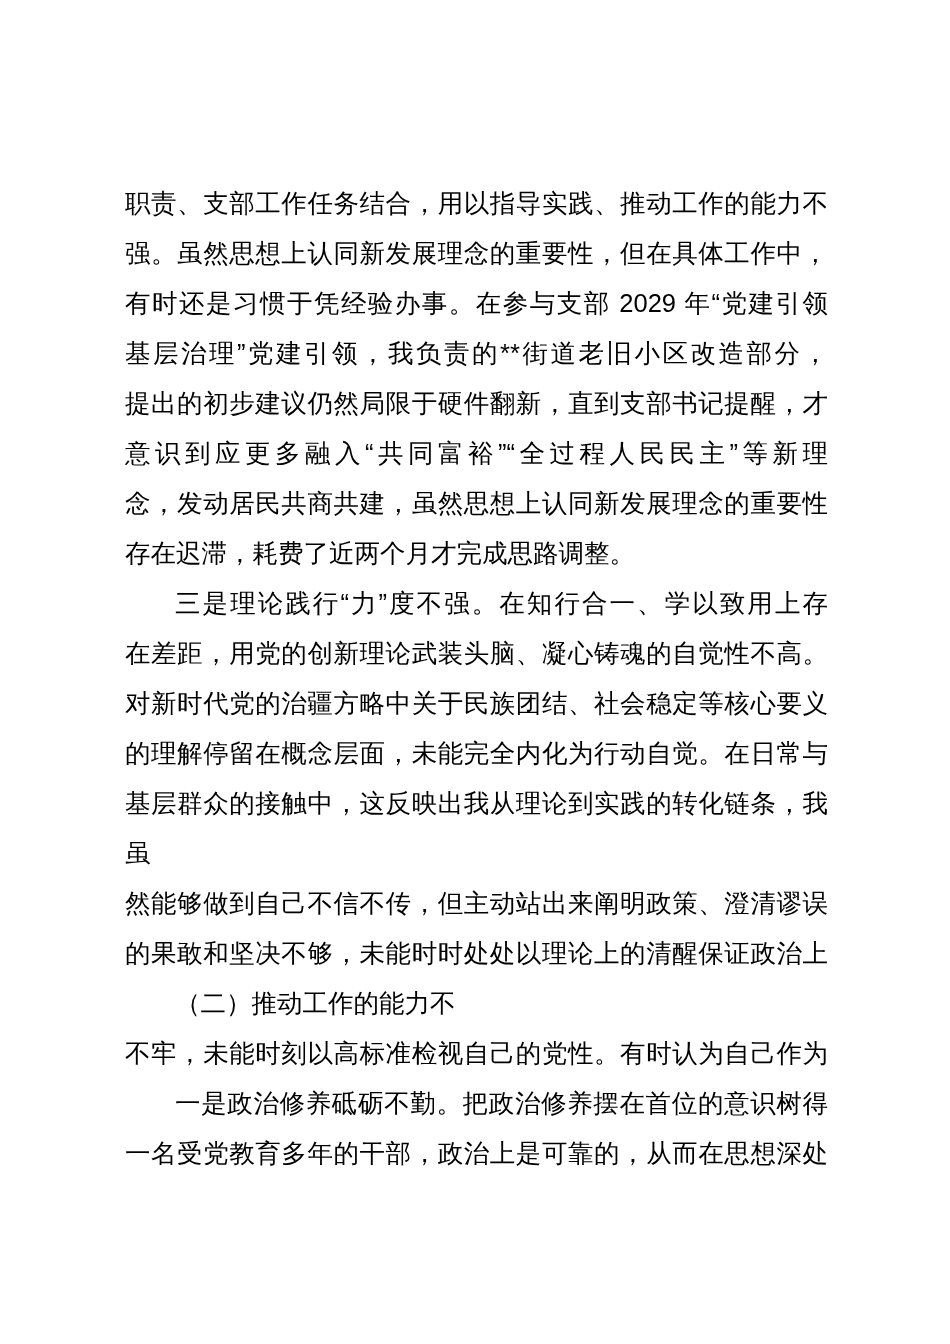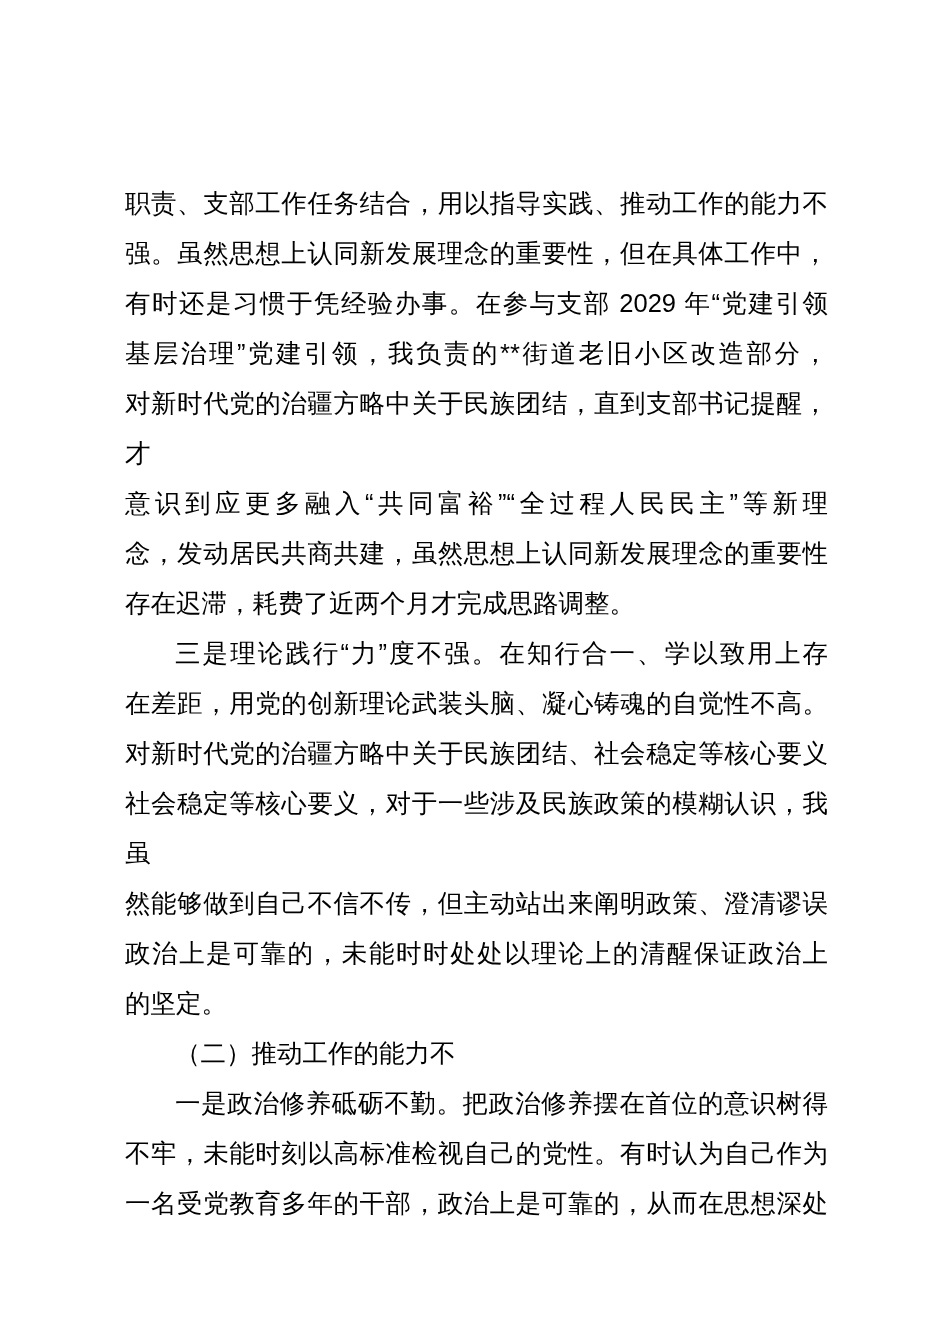--- a/index.html
+++ b/index.html
@@ -40,29 +40,29 @@
 </style>
 </head>
 <body>
 
 <div class="page" style="background: rgb(255, 255, 255);">
   <div class="text-block" id="textBlock" style="color: rgb(0, 0, 0);">
       <div class="line">职责、支部工作任务结合，用以指导实践、推动工作的能力不</div>
       <div class="line">强。虽然思想上认同新发展理念的重要性，但在具体工作中，</div>
       <div class="line">有时还是习惯于凭经验办事。在参与支部 2029 年“党建引领</div>
       <div class="line">基层治理”党建引领，我负责的**街道老旧小区改造部分，</div>
-      <div class="line">对新时代党的治疆方略中关于民族团结，直到支部书记提醒，才</div>
+      <div class="line">提出的初步建议仍然局限于硬件翻新，直到支部书记提醒，才</div>
       <div class="line">意识到应更多融入“共同富裕”“全过程人民民主”等新理</div>
       <div class="line">念，发动居民共商共建，虽然思想上认同新发展理念的重要性</div>
       <div class="line lastline">存在迟滞，耗费了近两个月才完成思路调整。</div>
       <div class="line indent">三是理论践行“力”度不强。在知行合一、学以致用上存</div>
       <div class="line">在差距，用党的创新理论武装头脑、凝心铸魂的自觉性不高。</div>
       <div class="line">对新时代党的治疆方略中关于民族团结、社会稳定等核心要义</div>
-      <div class="line">社会稳定等核心要义，对于一些涉及民族政策的模糊认识，我虽</div>
+      <div class="line">的理解停留在概念层面，未能完全内化为行动自觉。在日常与</div>
+      <div class="line">基层群众的接触中，这反映出我从理论到实践的转化链条，我虽</div>
       <div class="line">然能够做到自己不信不传，但主动站出来阐明政策、澄清谬误</div>
-      <div class="line">政治上是可靠的，未能时时处处以理论上的清醒保证政治上</div>
-      <div class="line lastline">的坚定。</div>
+      <div class="line">的果敢和坚决不够，未能时时处处以理论上的清醒保证政治上</div>
       <div class="line indent lastline">（二）推动工作的能力不</div>
+      <div class="line">不牢，未能时刻以高标准检视自己的党性。有时认为自己作为</div>
       <div class="line indent">一是政治修养砥砺不勤。把政治修养摆在首位的意识树得</div>
-      <div class="line">不牢，未能时刻以高标准检视自己的党性。有时认为自己作为</div>
       <div class="line">一名受党教育多年的干部，政治上是可靠的，从而在思想深处</div>
     </div>
 </div>
 
 </body></html>

